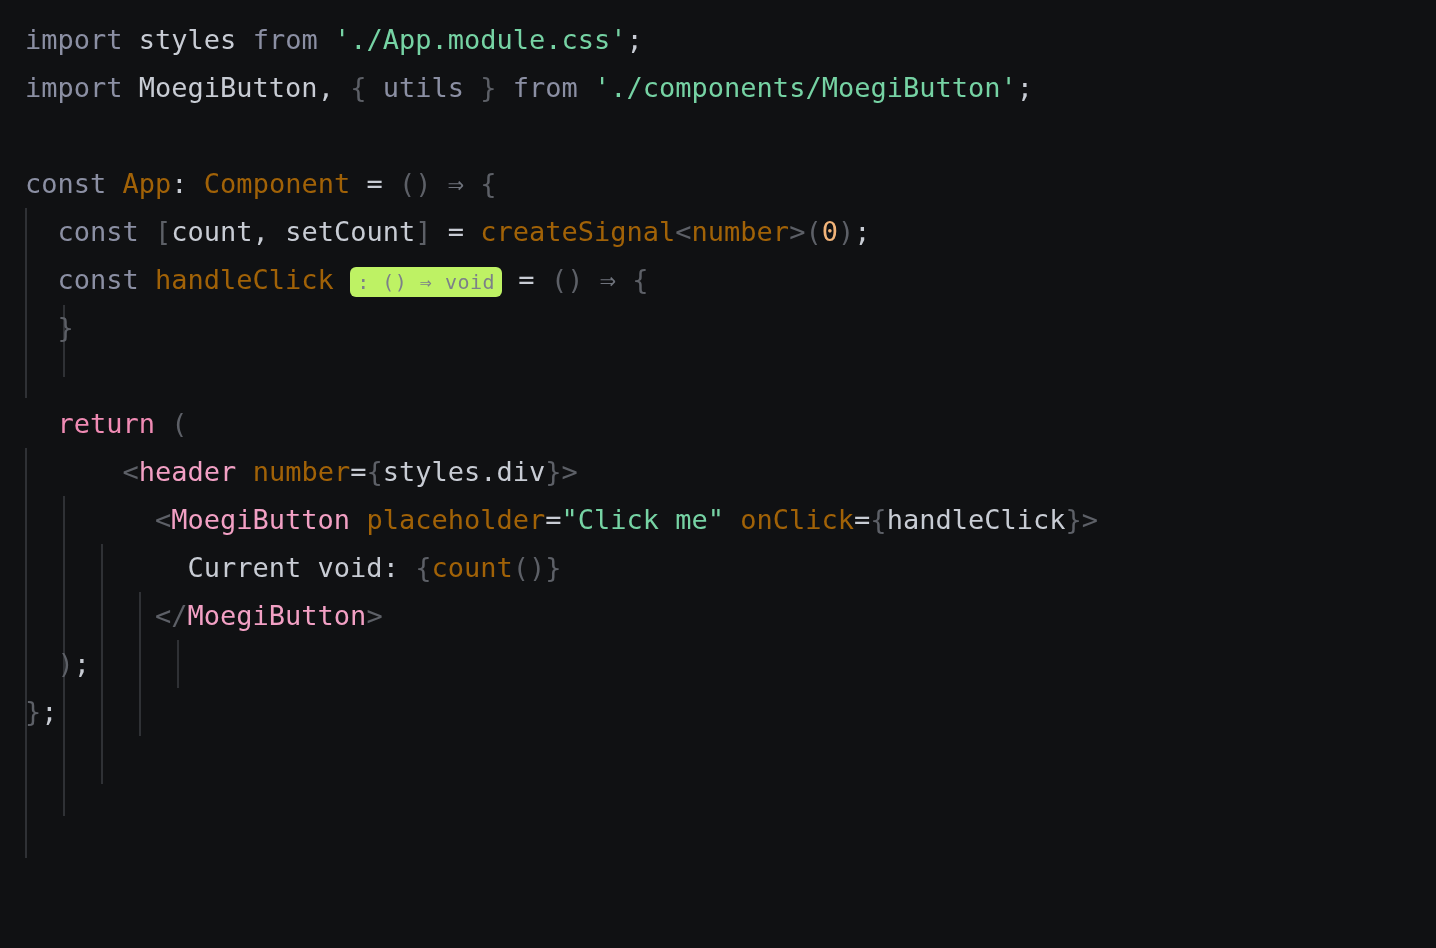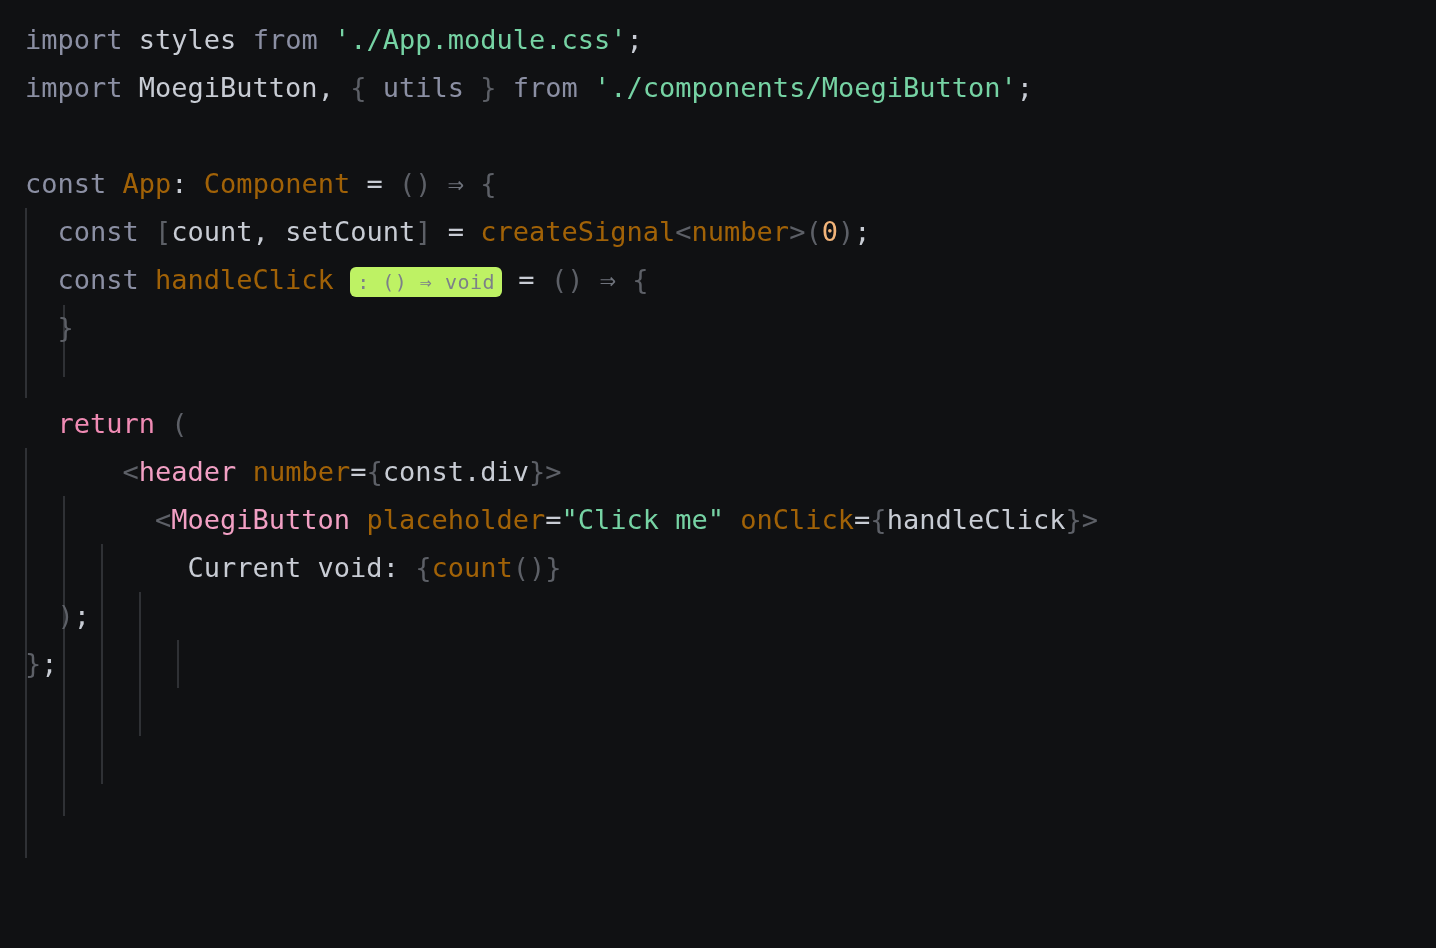--- a/index.html
+++ b/index.html
@@ -93,20 +93,21 @@
   <div class="code-area">
       <div class="line"><span class="kw">import</span><span class="plain"> </span><span class="plain">styles</span><span class="plain"> </span><span class="kw">from</span><span class="plain"> </span><span class="str">'./App.module.css'</span><span class="semi">;</span></div>
       <div class="line"><span class="kw">import</span><span class="plain"> </span><span class="plain">MoegiButton</span><span class="plain">,</span><span class="plain"> </span><span class="punct">{</span><span class="plain"> </span><span class="kw">utils</span><span class="plain"> </span><span class="punct">}</span><span class="plain"> </span><span class="kw">from</span><span class="plain"> </span><span class="str">'./components/MoegiButton'</span><span class="semi">;</span></div>
       <div class="line"></div>
       <div class="line"><span class="kw">const</span><span class="plain"> </span><span class="type">App</span><span class="plain">:</span><span class="plain"> </span><span class="type">Component</span><span class="plain"> </span><span class="plain">=</span><span class="plain"> </span><span class="punct">()</span><span class="plain"> </span><span class="arrow">⇒</span><span class="plain"> </span><span class="punct">{</span></div>
       <div class="line"><span>  </span><span class="kw">const</span><span class="plain"> </span><span class="punct">[</span><span class="plain">count</span><span class="plain">,</span><span class="plain"> </span><span class="plain">setCount</span><span class="punct">]</span><span class="plain"> </span><span class="plain">=</span><span class="plain"> </span><span class="type">createSignal</span><span class="punct">&lt;</span><span class="type">number</span><span class="punct">&gt;</span><span class="punct">(</span><span class="num">0</span><span class="punct">)</span><span class="semi">;</span></div>
       <div class="line"><span>  </span><span class="kw">const</span><span class="plain"> </span><span class="type">handleClick</span><span class="plain"> </span><span class="inlay">: () ⇒ void</span><span class="plain"> </span><span class="plain">=</span><span class="plain"> </span><span class="punct">()</span><span class="plain"> </span><span class="arrow">⇒</span><span class="plain"> </span><span class="punct">{</span></div>
       <div class="line"><span>  </span><span class="punct">}</span></div>
       <div class="line"></div>
       <div class="line"><span>  </span><span class="ret">return</span><span class="plain"> </span><span class="punct">(</span></div>
-      <div class="line"><span>      </span><span class="punct">&lt;</span><span class="tag">header</span><span class="plain"> </span><span class="type">number</span><span class="plain">=</span><span class="punct">{</span><span class="plain">const.div</span><span class="punct">}</span><span class="punct">&gt;</span></div>
+      <div class="line"><span>      </span><span class="punct">&lt;</span><span class="tag">header</span><span class="plain"> </span><span class="type">number</span><span class="plain">=</span><span class="punct">{</span><span class="plain">styles.div</span><span class="punct">}</span><span class="punct">&gt;</span></div>
       <div class="line"><span>        </span><span class="punct">&lt;</span><span class="tag">MoegiButton</span><span class="plain"> </span><span class="type">placeholder</span><span class="plain">=</span><span class="str">"Click me"</span><span class="plain"> </span><span class="type">onClick</span><span class="plain">=</span><span class="punct">{</span><span class="plain">handleClick</span><span class="punct">}</span><span class="punct">&gt;</span></div>
       <div class="line"><span>          </span><span class="plain">Current void:</span><span class="plain"> </span><span class="punct">{</span><span class="type">count</span><span class="punct">()</span><span class="punct">}</span></div>
+      <div class="line"><span>        </span><span class="punct">&lt;/</span><span class="tag">MoegiButton</span><span class="punct">&gt;</span></div>
       <div class="line"><span>  </span><span class="punct">)</span><span class="semi">;</span></div>
       <div class="line"><span class="punct">}</span><span class="semi">;</span></div>
     </div>
 
 </div>
 
 </body></html>

